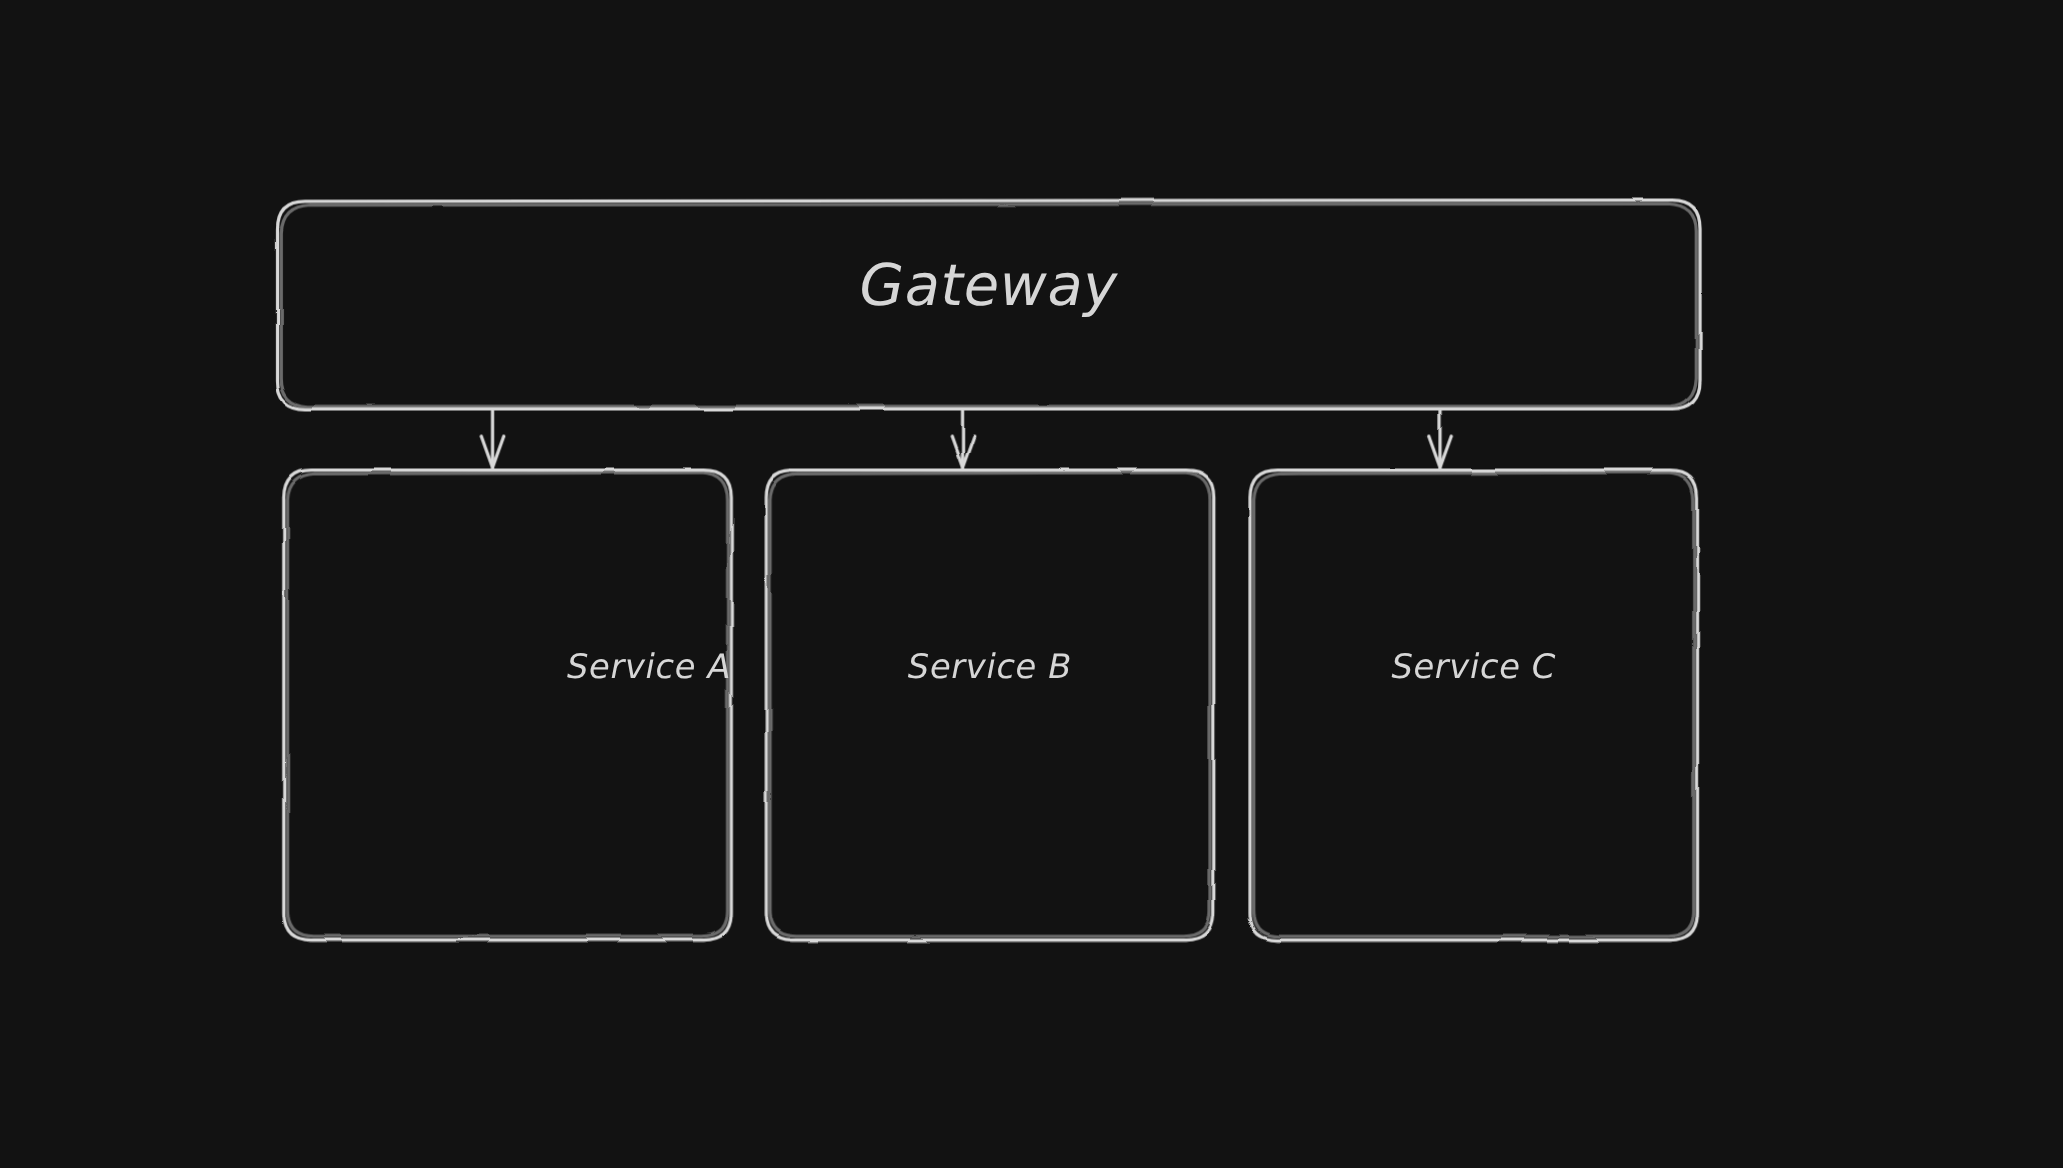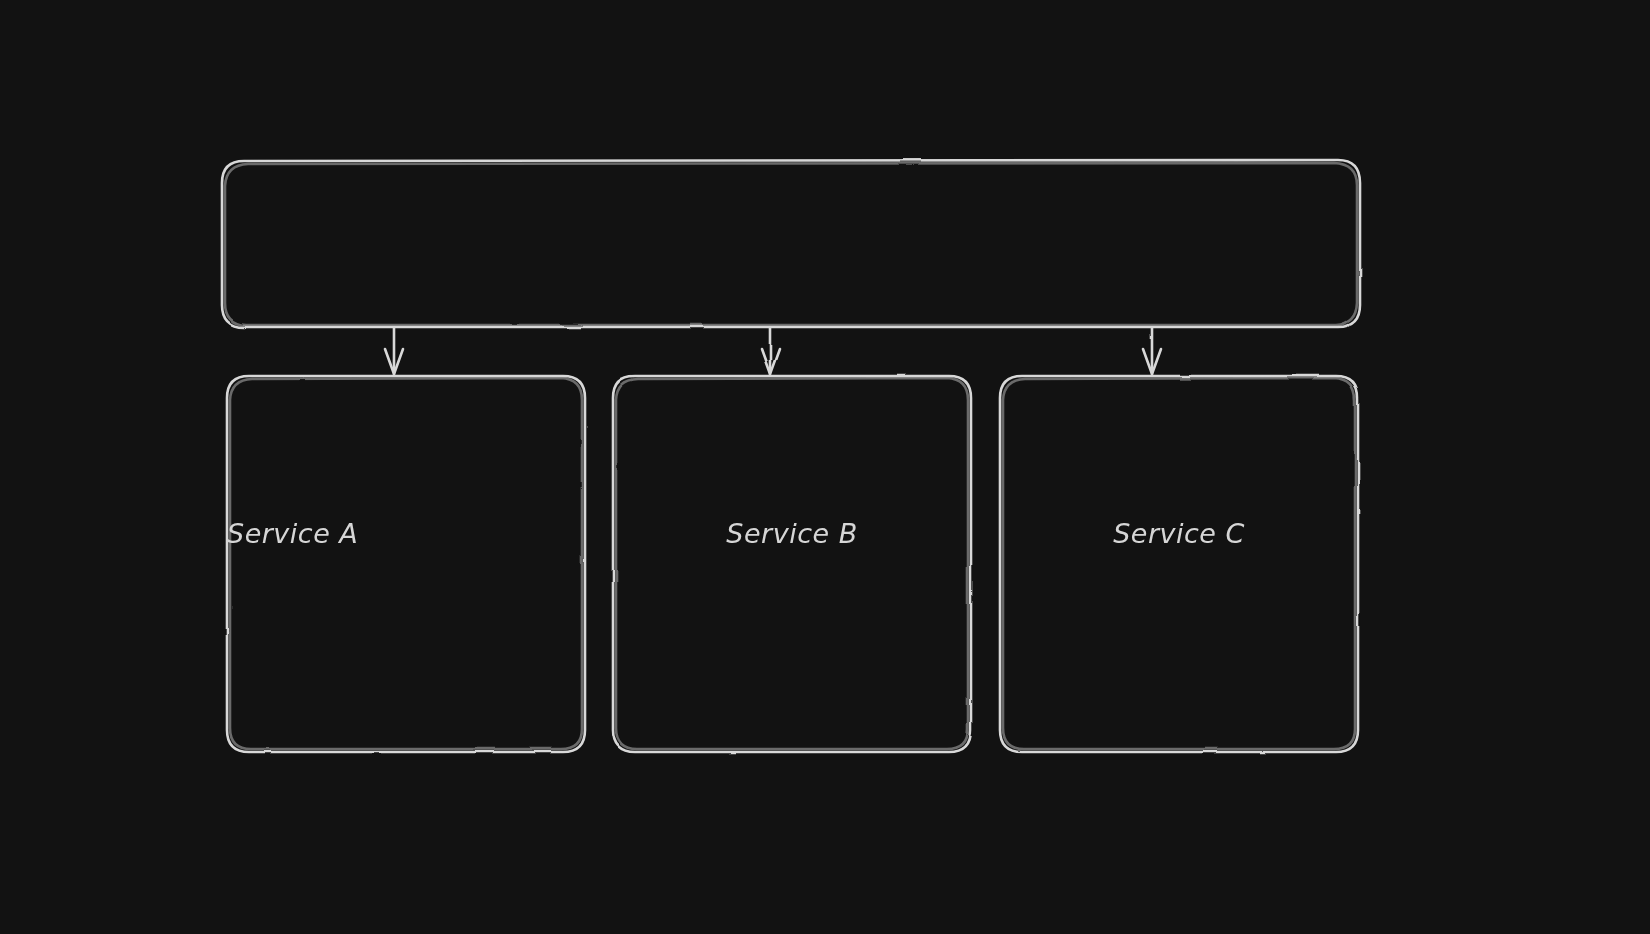--- a/index.html
+++ b/index.html
@@ -97,20 +97,21 @@
 
       <g>
         <path d="M1152,328 L1152,372"></path>
         <path d="M1143,349 L1152,374"></path>
         <path d="M1161,349 L1152,374"></path>
       </g>
 
     </g>
   </svg>
 
+  <div class="node-label" id="gateway-label" style="left:222px; top:205px; width:1138px; text-align:center;">Gateway</div>
 
-  <div class="node-label service-label" style="left:227px; top:520px; width:358px; text-align:left;">Service A</div>
+  <div class="node-label service-label" style="left:227px; top:520px; width:358px; text-align:right;">Service A</div>
 
   <div class="node-label service-label" style="left:1000px; top:520px; width:358px; text-align:center;">Service C</div>
 
   <div class="node-label service-label" style="left:613px; top:520px; width:358px; text-align:center;">Service B</div>
 
 </div>
 
 </body></html>

